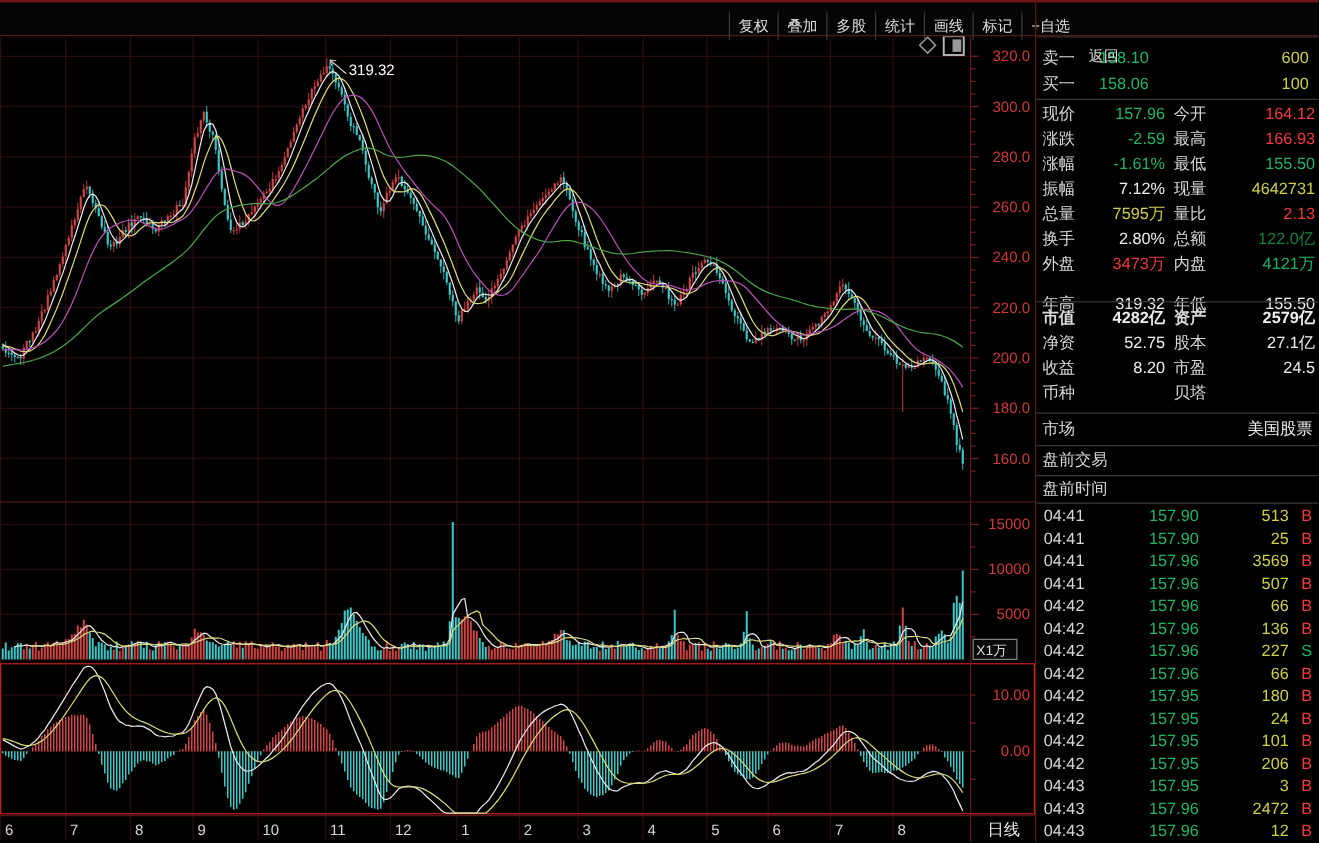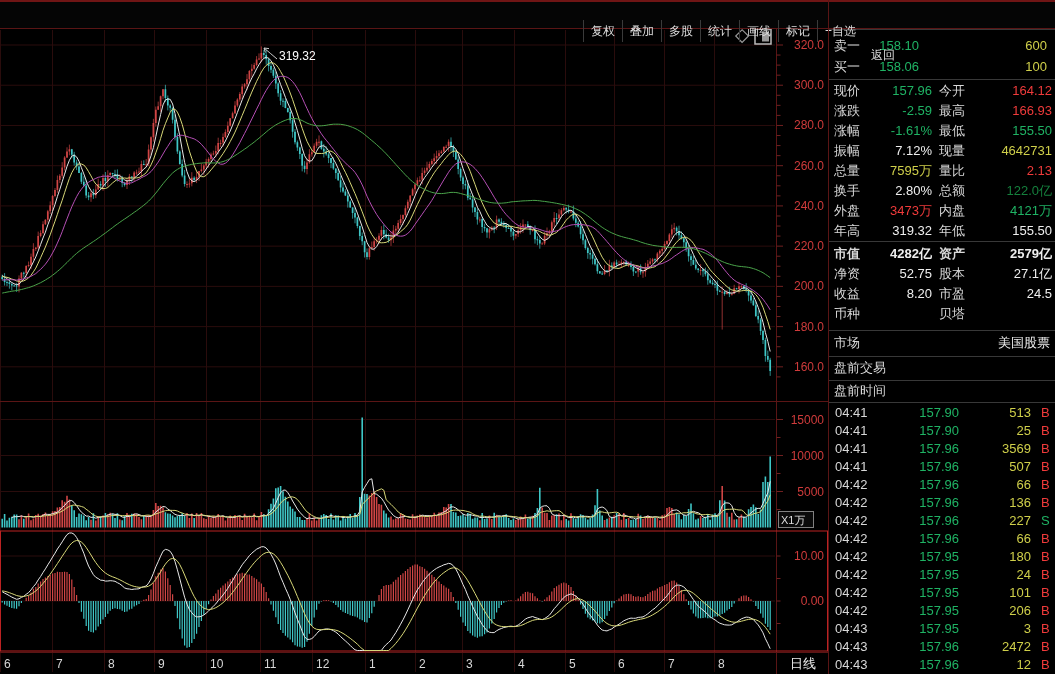--- a/index.html
+++ b/index.html
@@ -1,21 +1,21 @@
 <!DOCTYPE html>
 <html><head>
 <meta charset="utf-8">
 <style>
   html,body{margin:0;padding:0;background:#000;}
   #app{position:relative;width:1055px;height:674px;background:#000;overflow:hidden;
        font-family:"Liberation Sans","DejaVu Sans",sans-serif;color:#ddd;}
   
   #topbar{position:absolute;left:0;top:0;width:1055px;height:26px;background:#050505;
           border-top:2px solid #701515;border-bottom:1px solid #5a1515;z-index:5;}
-  #toolbar{position:absolute;left:543px;top:18px;height:22px;display:flex;padding-left:40px;}
+  #toolbar{position:absolute;left:543px;top:8px;height:22px;display:flex;padding-left:40px;}
   .tbtn{font-size:12px;color:#ddd;line-height:22px;padding:0 7px;border-left:1px solid #3a3a3a;
         white-space:nowrap;cursor:default;}
   .tbtn:last-child{border-right:1px solid #3a3a3a;margin-top:24px;}
   
   #chart-svg{position:absolute;left:0;top:0;z-index:1;}
   
   #panel{position:absolute;left:829px;top:0;width:226px;height:674px;background:#000;z-index:4;}
   #vline{position:absolute;left:828px;top:0;width:1px;height:674px;background:#5a1515;z-index:6;}
   .ttl{position:absolute;left:6px;top:5px;font-size:15px;color:#eee;white-space:nowrap;}
   .ttl .pfx{color:#e03b3b;margin-right:6px;font-weight:bold;}
@@ -268,21 +268,21 @@
           <span class="v1 w">2.80%</span>
           <span class="l2">总额</span>
           <span class="v2 c">122.0亿</span>
         </div>
         <div class="row" style="top: 201px;">
           <span class="l1">外盘</span>
           <span class="v1 r">3473万</span>
           <span class="l2">内盘</span>
           <span class="v2 g">4121万</span>
         </div>
-        <div class="row" style="top: 221px;">
+        <div class="row" style="top: 233px;">
           <span class="l1">年高</span>
           <span class="v1 w">319.32</span>
           <span class="l2">年低</span>
           <span class="v2 w">155.50</span>
         </div>
       </div>
     <div class="hr" style="top:241px"></div>
     <div id="finance-grid">
         <div class="row" style="top: 244px; font-weight: bold;">
           <span class="l1">市值</span>

